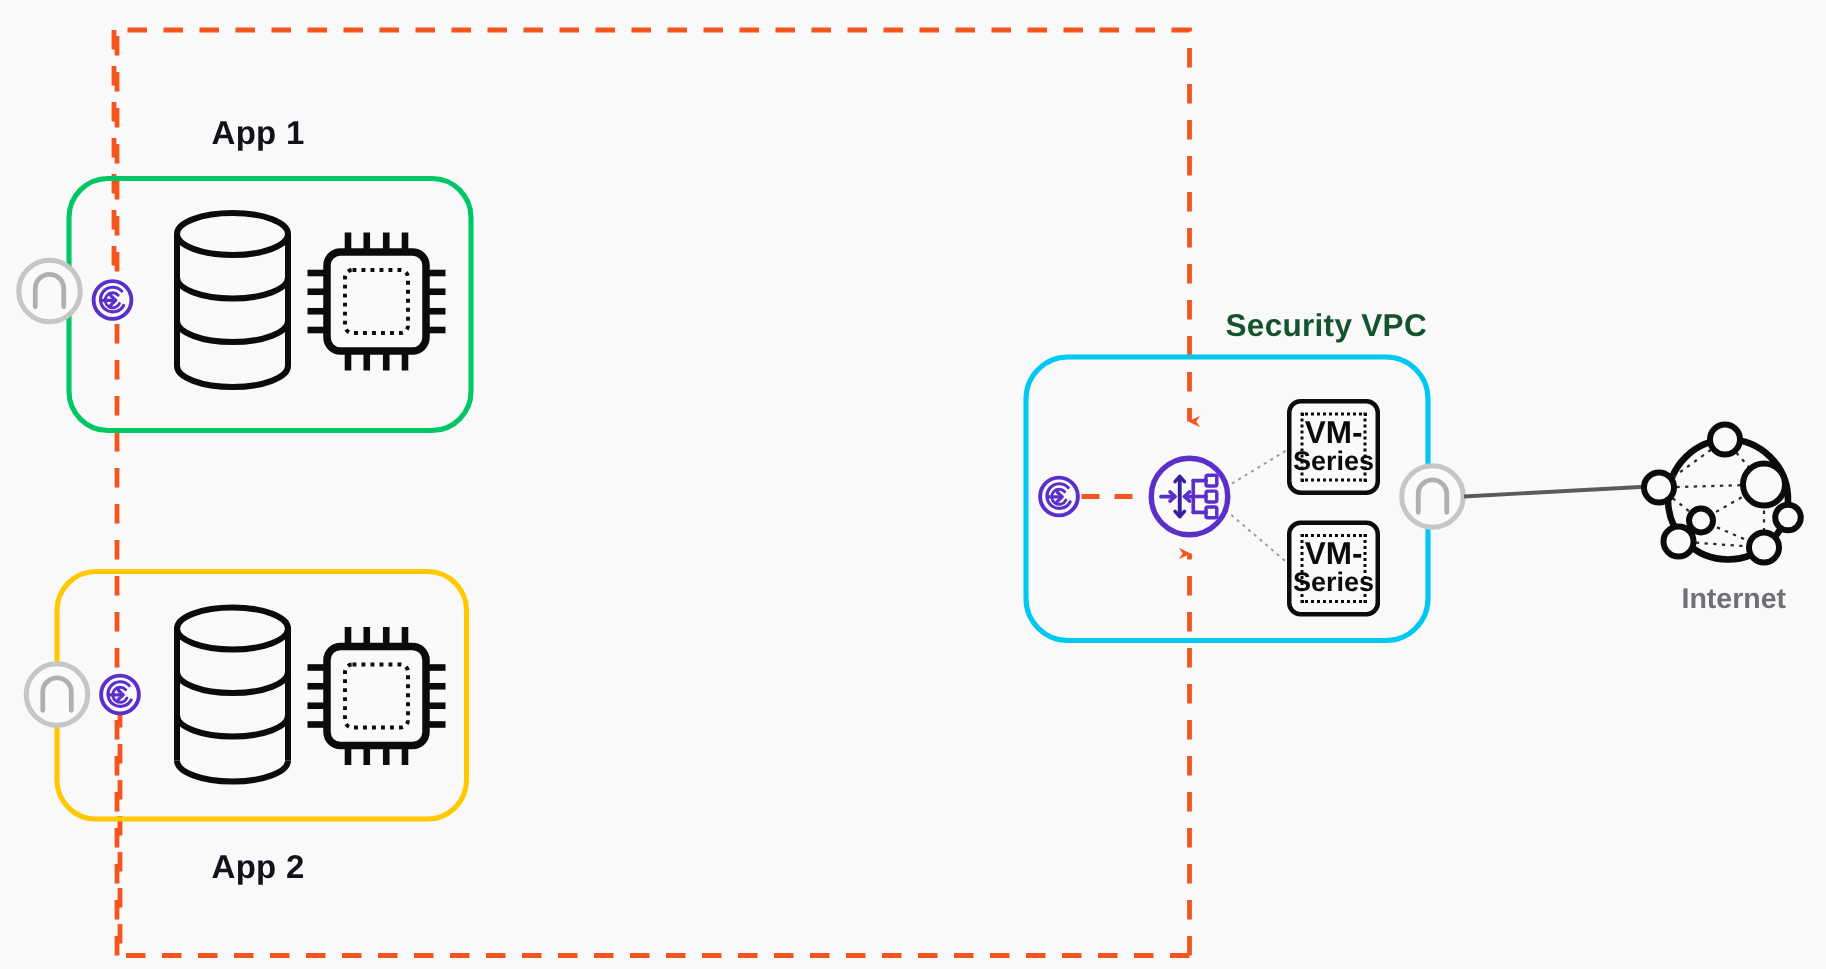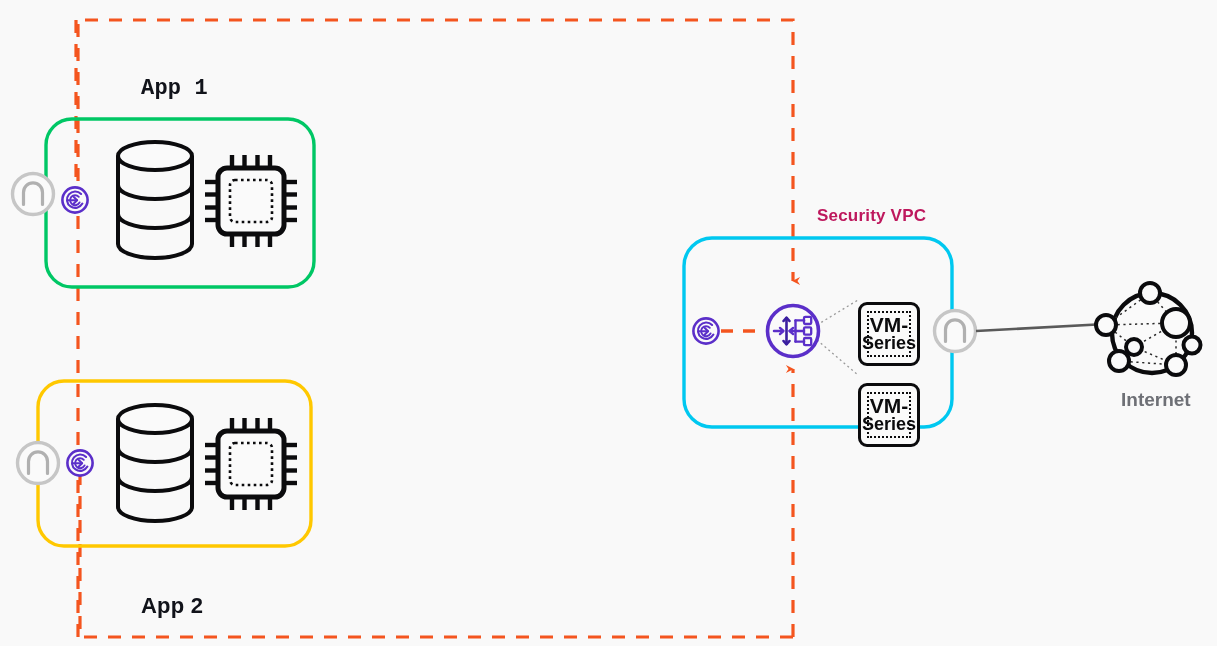--- a/index.html
+++ b/index.html
@@ -27,40 +27,39 @@
     font-family: "Liberation Sans", sans-serif;
     white-space: nowrap;
   }
   .lbl-app {
     font-size: 22px;
     font-weight: bold;
     color: #11131a;
     letter-spacing: 0.2px;
   }
   .lbl-vpc {
-    font-size: 17px;
-    font-weight: bold;
-    color: #be185d;
+    font-size: 21px;
+    font-weight: bold;
+    color: #14532d;
     letter-spacing: 0.2px;
   }
   .lbl-internet {
     font-size: 19px;
     font-weight: bold;
     color: #6e7076;
   }
   .vmbox {
     position: absolute;
     box-sizing: border-box;
     background: #fafafa;
     border: 3px solid #0b0b0d;
     border-radius: 9px;
     display: flex;
     align-items: center;
     justify-content: center;
-    margin-top: 36px;
   }
   .vmbox-inner {
     box-sizing: border-box;
     width: calc(100% - 12px);
     height: calc(100% - 12px);
     border: 2px dotted #0b0b0d;
     display: flex;
     flex-direction: column;
     align-items: center;
     justify-content: center;
@@ -286,21 +285,21 @@
     </div>
   </div>
 
   <div class="vmbox" style="left:858px; top:347px; width:62px; height:64px;">
     <div class="vmbox-inner">
       <span class="vm-l1">VM-</span>
       <span class="vm-l2">Series</span>
     </div>
   </div>
 
-  <div class="lbl lbl-app" style="left:141px; top:76px;font-family:Liberation Mono, monospace;">App 1</div>
-
-  <div class="lbl lbl-app" style="left:141px; top:565px;margin-top:28px;">App 2</div>
+  <div class="lbl lbl-app" style="left:141px; top:76px;">App 1</div>
+
+  <div class="lbl lbl-app" style="left:141px; top:565px;">App 2</div>
 
   <div class="lbl lbl-vpc" style="left:817px; top:206px;">Security VPC</div>
 
   <div class="lbl lbl-internet" style="left:1121px; top:389px;">Internet</div>
 
 </div>
 
 </body></html>

